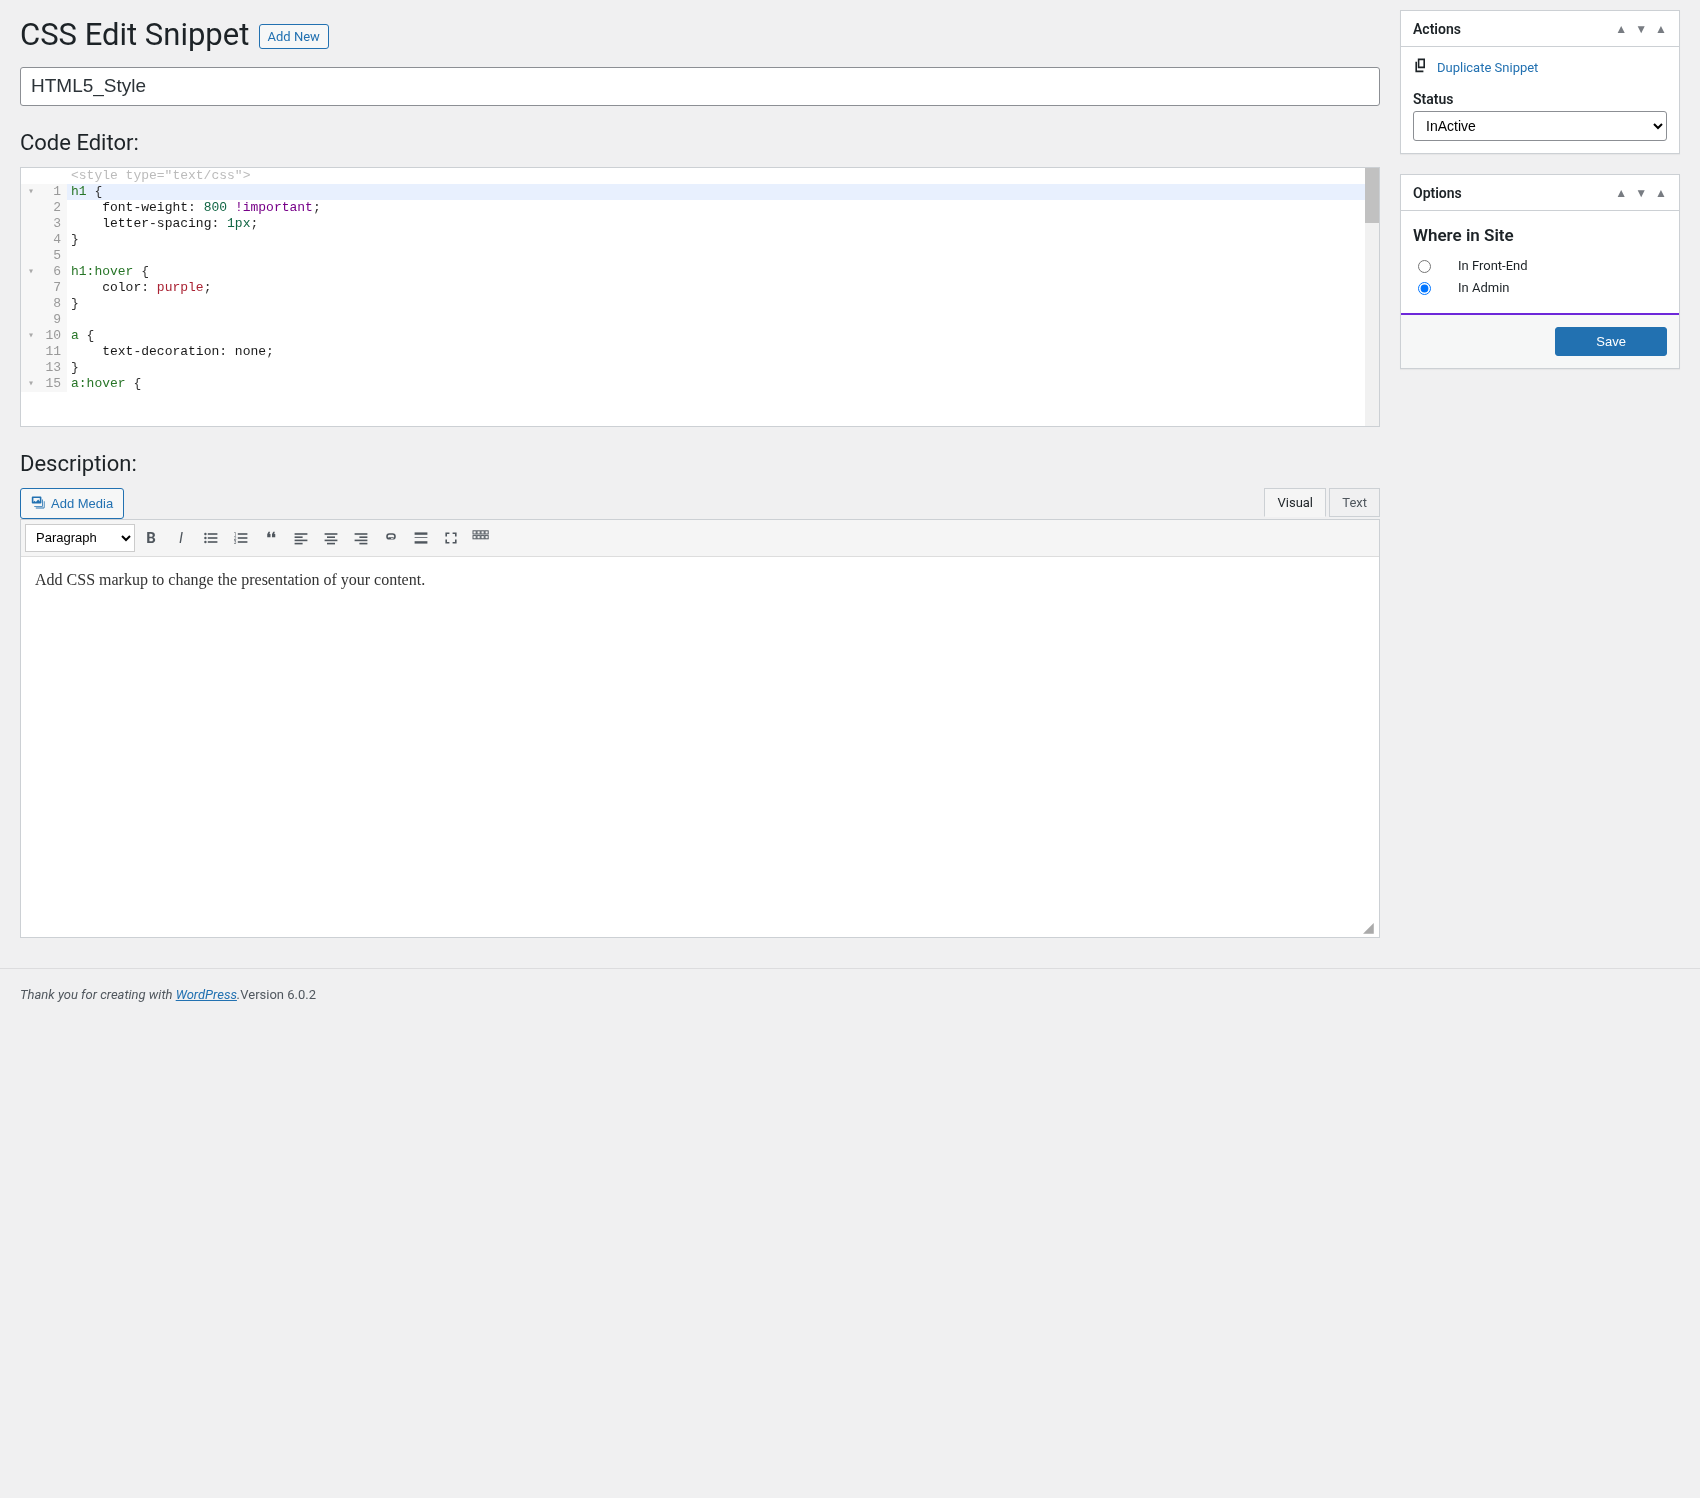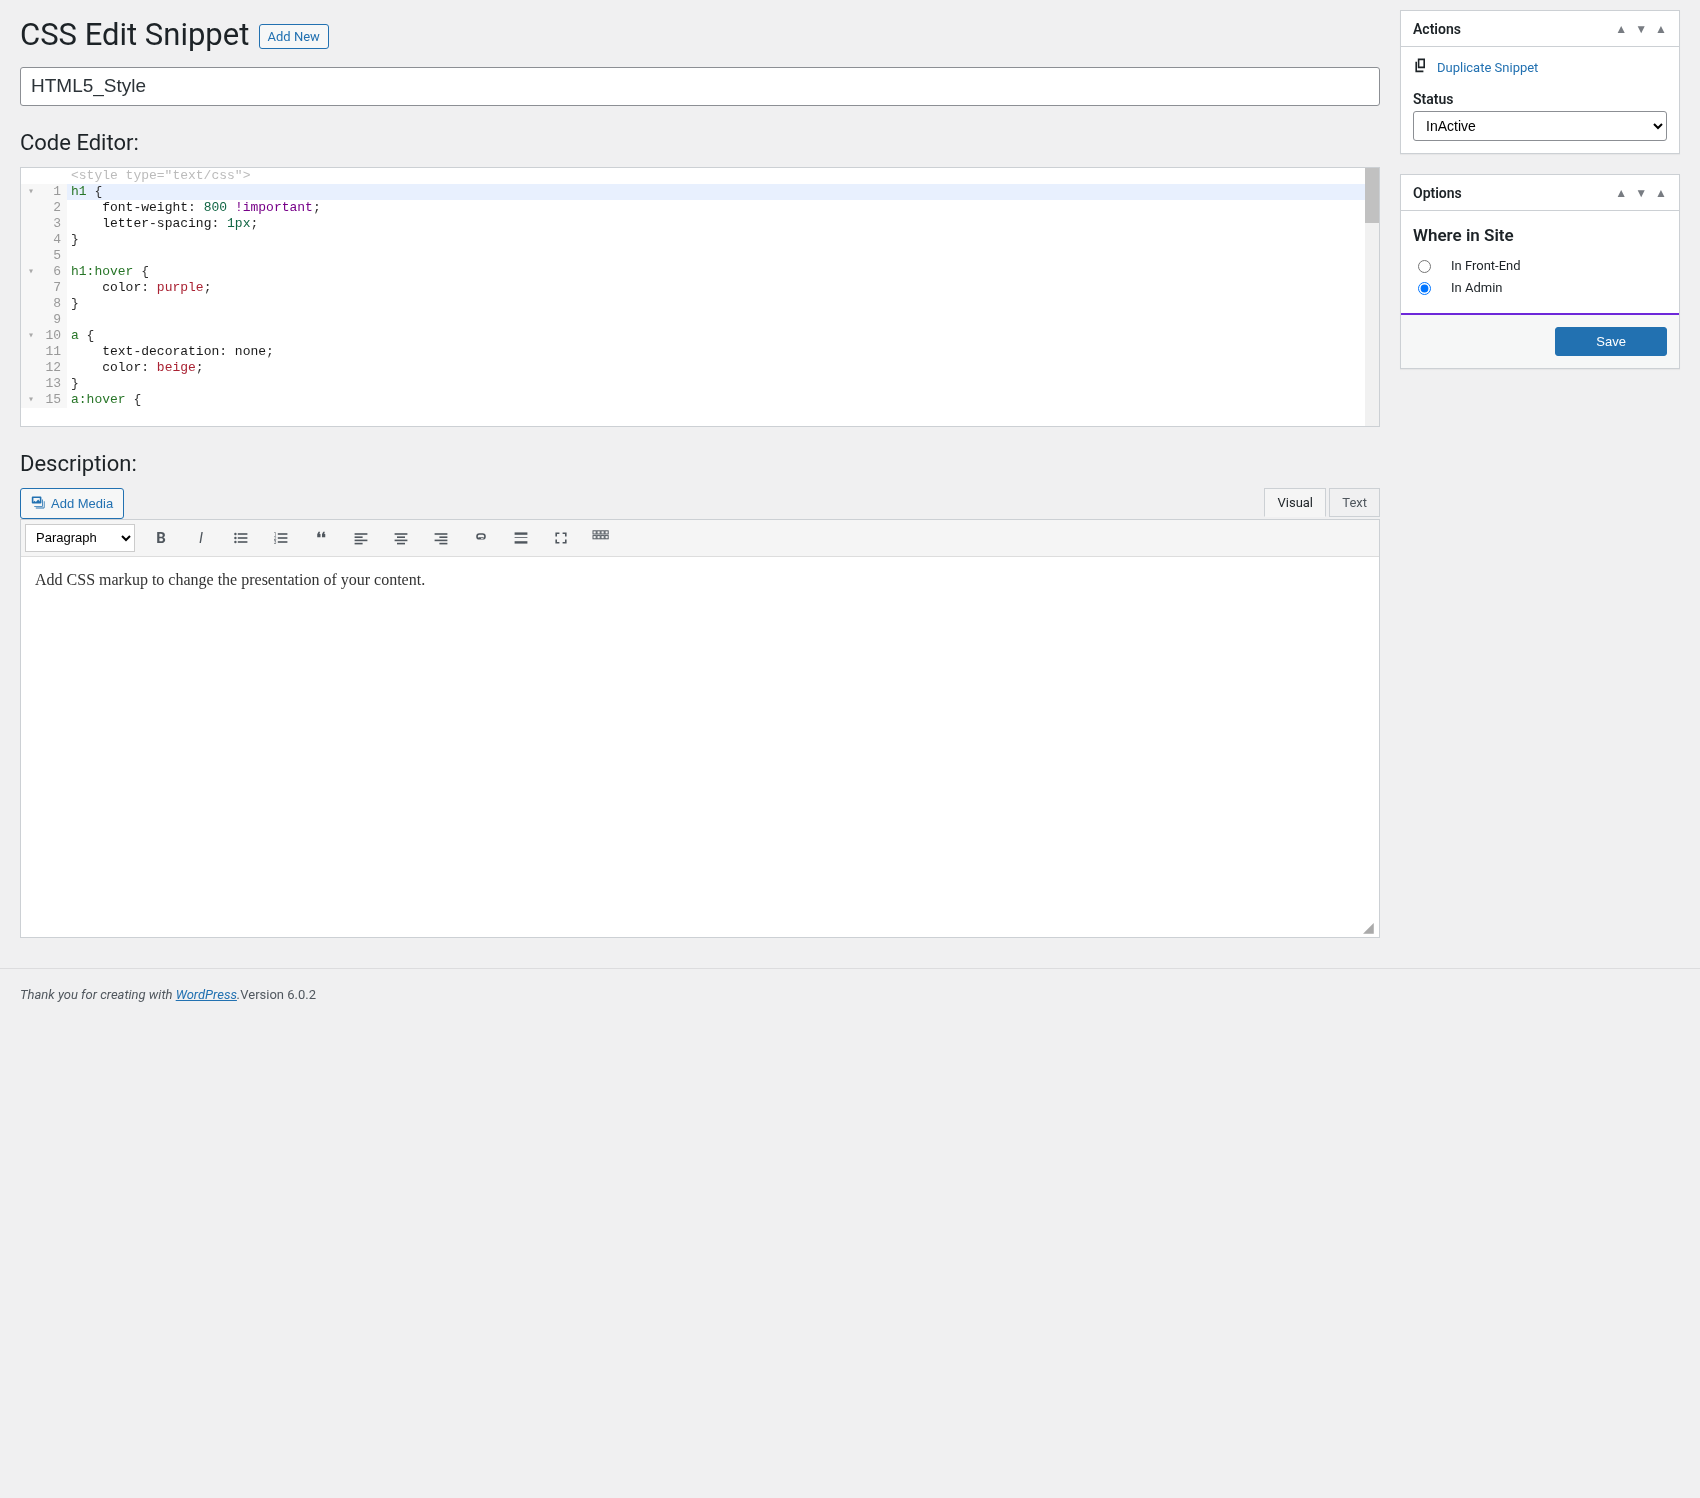--- a/index.html
+++ b/index.html
@@ -153,21 +153,21 @@
   .wp-editor {
     clear: both;
     border: 1px solid #ccd0d4;
     background: #fff;
   }
   .wp-toolbar {
     background: #f5f5f5;
     border-bottom: 1px solid #ddd;
     padding: 4px;
     display: flex;
-    gap: 12px;
+    gap: 2px;
   }
   .format-select {
     width: 110px;
     height: 28px;
     border: 1px solid #ccc;
     background: #fff;
     font-size: 13px;
     padding: 0 6px;
   }
   .tb-btn {
@@ -252,21 +252,21 @@
     padding: 0 8px;
   }
   .where-heading {
     font-size: 17px;
     font-weight: 600;
     margin: 4px 0 12px 0;
   }
   .radio-row {
     display: flex;
     align-items: center;
-    gap: 17px;
+    gap: 24px;
     margin-bottom: 6px;
     font-size: 13px;
   }
   .save-footer {
     background: #f6f7f7;
     border-top: 2px solid #6d28d9;
     padding: 12px;
     text-align: right;
   }
   .save-btn {
@@ -356,25 +356,20 @@
           </div>
           <div class="code-line">
             <div class="fold-cell">▾</div>
             <div class="num-cell">10</div>
             <div class="code-cell"><span class="t-sel">a </span><span class="t-punct">{</span></div>
           </div>
           <div class="code-line">
             <div class="fold-cell"></div>
             <div class="num-cell">11</div>
             <div class="code-cell"><span>    </span><span class="t-prop">text-decoration</span><span class="t-punct">: </span><span class="t-val">none</span><span class="t-punct">;</span></div>
-          </div>
-          <div class="code-line">
-            <div class="fold-cell"></div>
-            <div class="num-cell">12</div>
-            <div class="code-cell"><span>    </span><span class="t-prop">color</span><span class="t-punct">: </span><span class="t-color">beige</span><span class="t-punct">;</span></div>
           </div>
           <div class="code-line">
             <div class="fold-cell"></div>
             <div class="num-cell">13</div>
             <div class="code-cell"><span class="t-punct">}</span></div>
           </div>
           <div class="code-line">
             <div class="fold-cell">▾</div>
             <div class="num-cell">15</div>
             <div class="code-cell"><span class="t-sel">a:hover </span><span class="t-punct">{</span></div>

